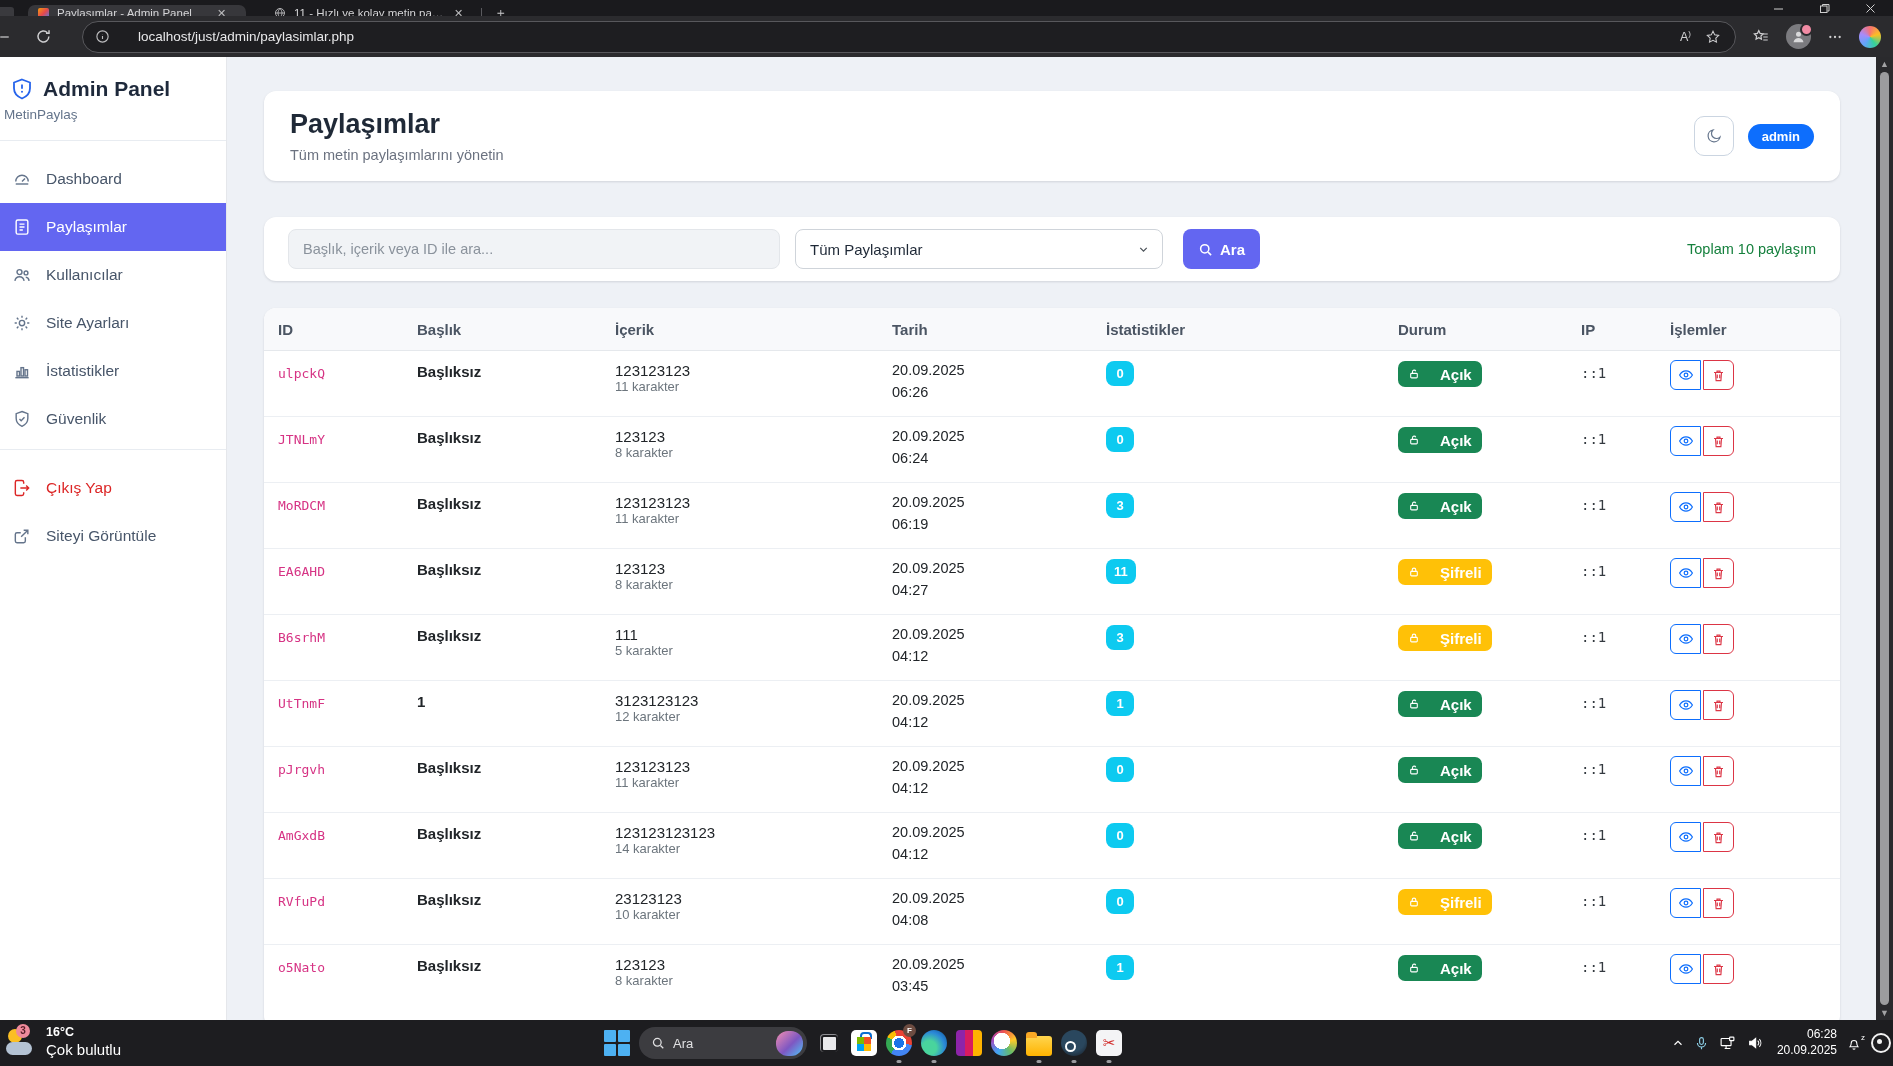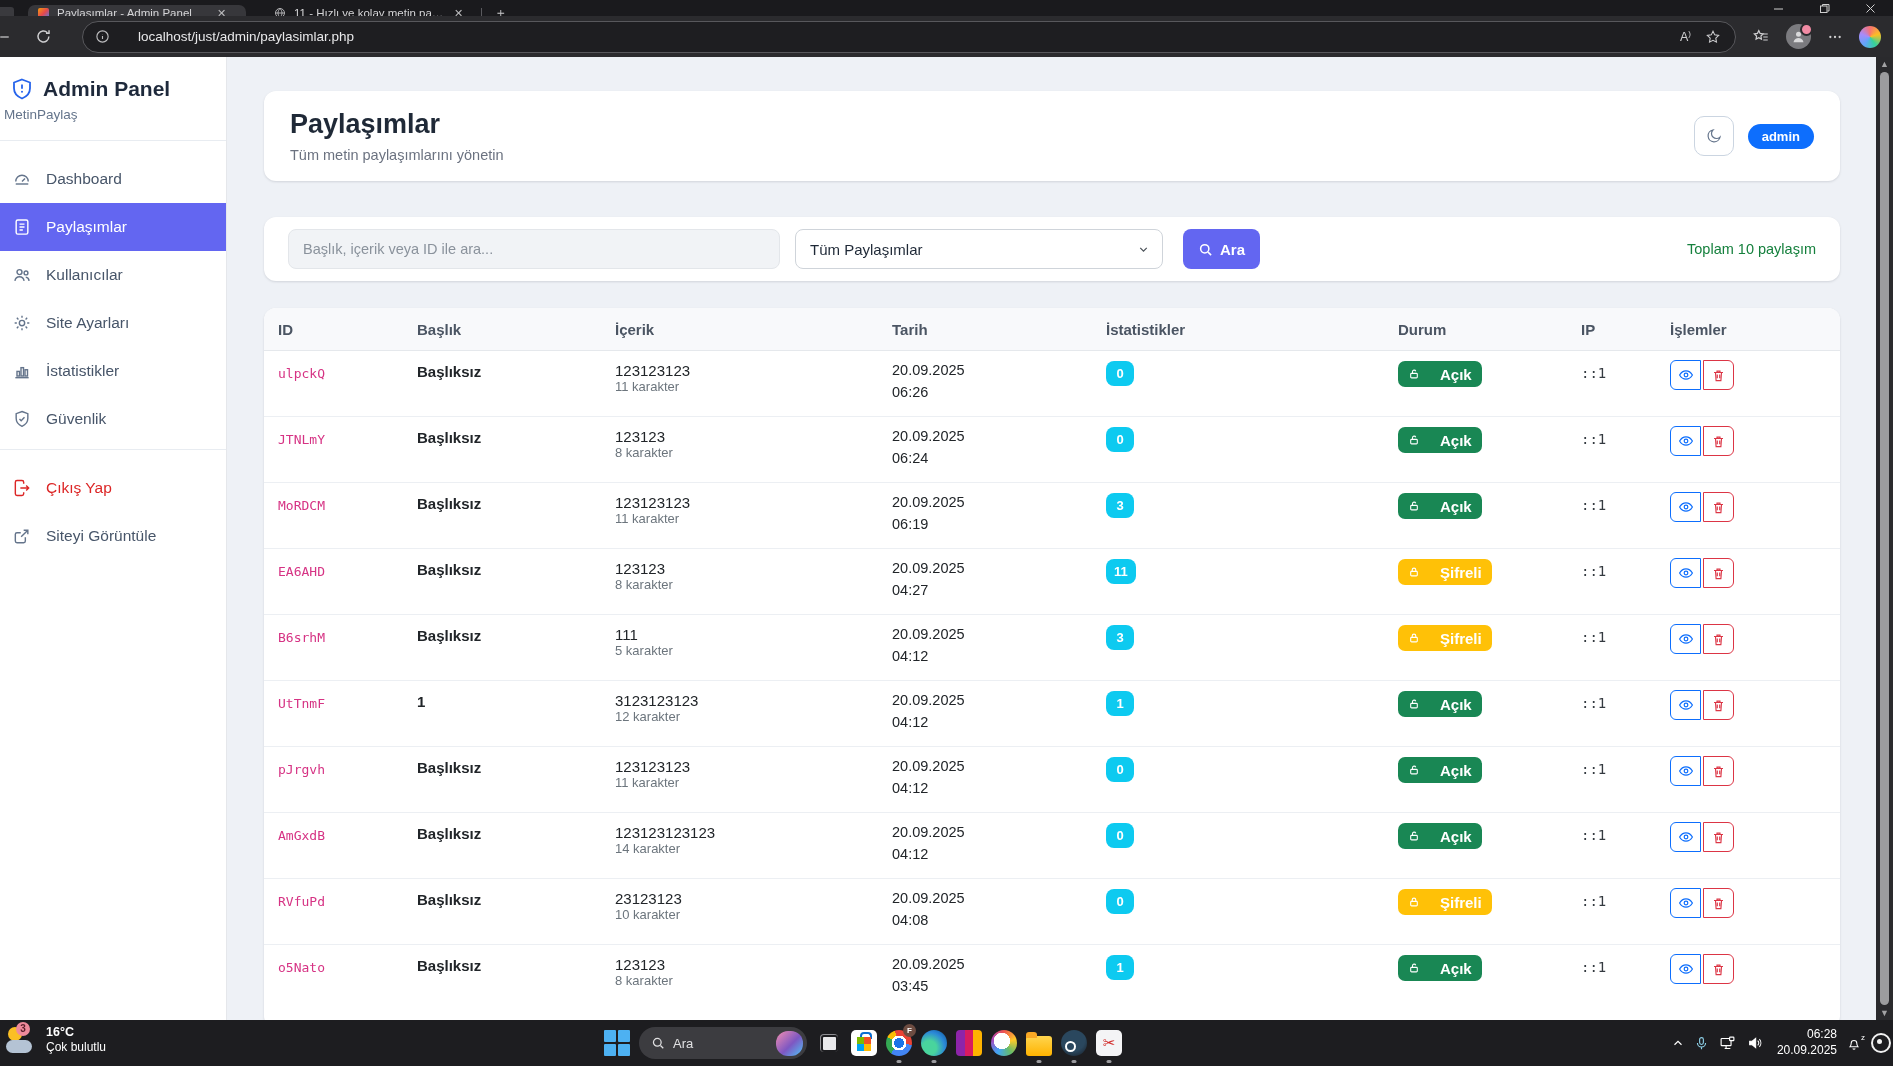--- a/index.html
+++ b/index.html
@@ -106,21 +106,21 @@
   .taskbar{position:absolute;left:0;right:0;bottom:0;height:46px;background:#1d1d20;color:#fff}
   .weather{position:absolute;left:6px;top:4px;display:flex;align-items:center;gap:8px}
   .w-icon{width:32px;height:30px;position:relative}
   .w-icon::before{content:"";position:absolute;left:2px;top:2px;width:14px;height:14px;border-radius:50%;
     background:#fbbf24}
   .w-icon::after{content:"";position:absolute;left:0;bottom:2px;width:26px;height:13px;border-radius:8px;
     background:#b4c3d4}
   .w-badge{position:absolute;left:10px;top:-3px;width:14px;height:14px;border-radius:50%;background:#ef8a9b;
     color:#5b1f2b;font-size:10px;font-weight:700;display:flex;align-items:center;justify-content:center;z-index:2}
   .w-temp{font-size:12.5px;font-weight:700;line-height:1.3}
-  .w-desc{font-size:12px;line-height:1.3}
+  .w-desc{font-size:15px;line-height:1.3}
   .tb-center{position:absolute;left:604px;top:0;height:46px;display:flex;align-items:center;gap:9px}
   .start{width:26px;height:26px;display:grid;grid-template-columns:12px 12px;grid-template-rows:12px 12px;gap:2px}
   .start span{background:#4db1f2;border-radius:1px}
   .tb-search{width:168px;height:32px;background:#3c3c40;border-radius:16px;display:flex;align-items:center;
     padding:0 4px 0 12px;box-sizing:border-box;gap:8px}
   .tb-search-label{font-size:13px;color:#e0e0e2;flex:1}
   .pill-img{width:27px;height:25px;border-radius:12px;background:linear-gradient(135deg,#f48fb1,#7e57c2 55%,#4fc3f7)}
   .tb-app{width:26px;height:26px;position:relative}
   .tb-app .dot{position:absolute;left:50%;transform:translateX(-50%);bottom:-7px;width:5px;height:3px;
     border-radius:2px;background:#9a9a9e}

